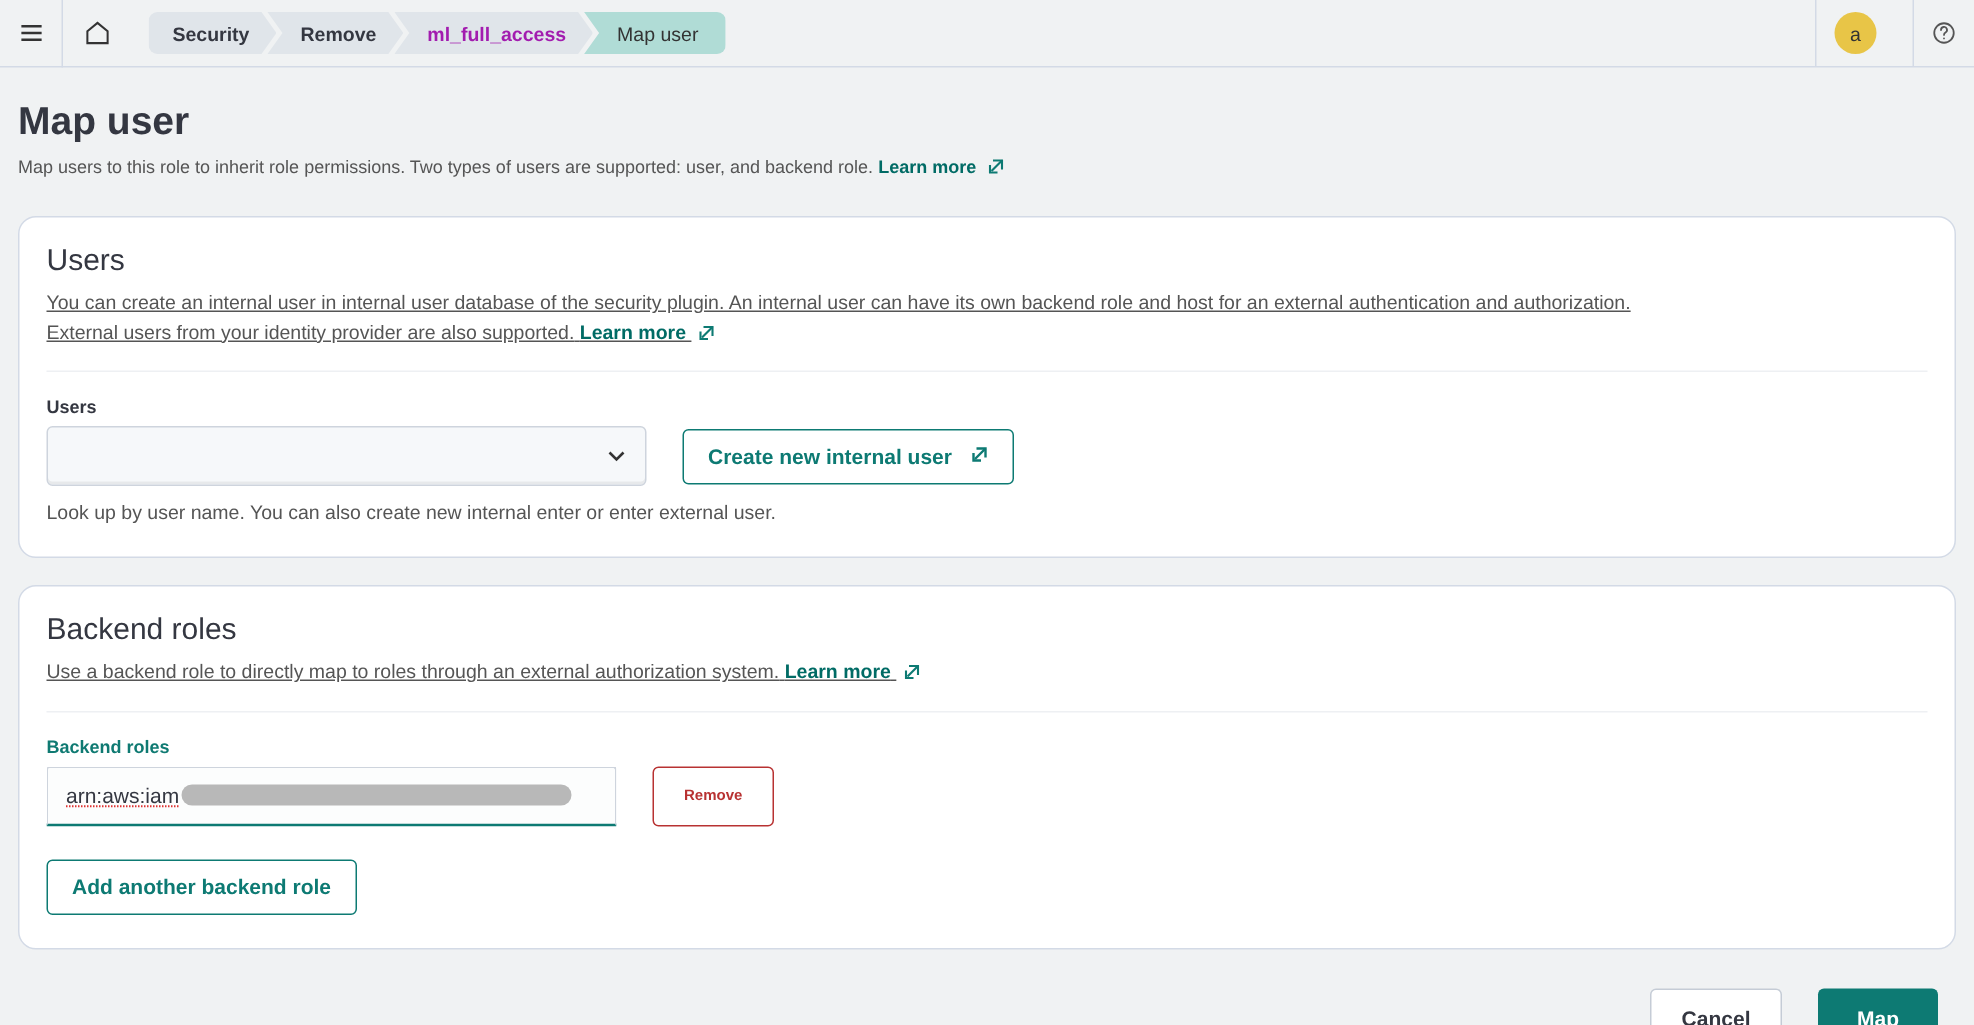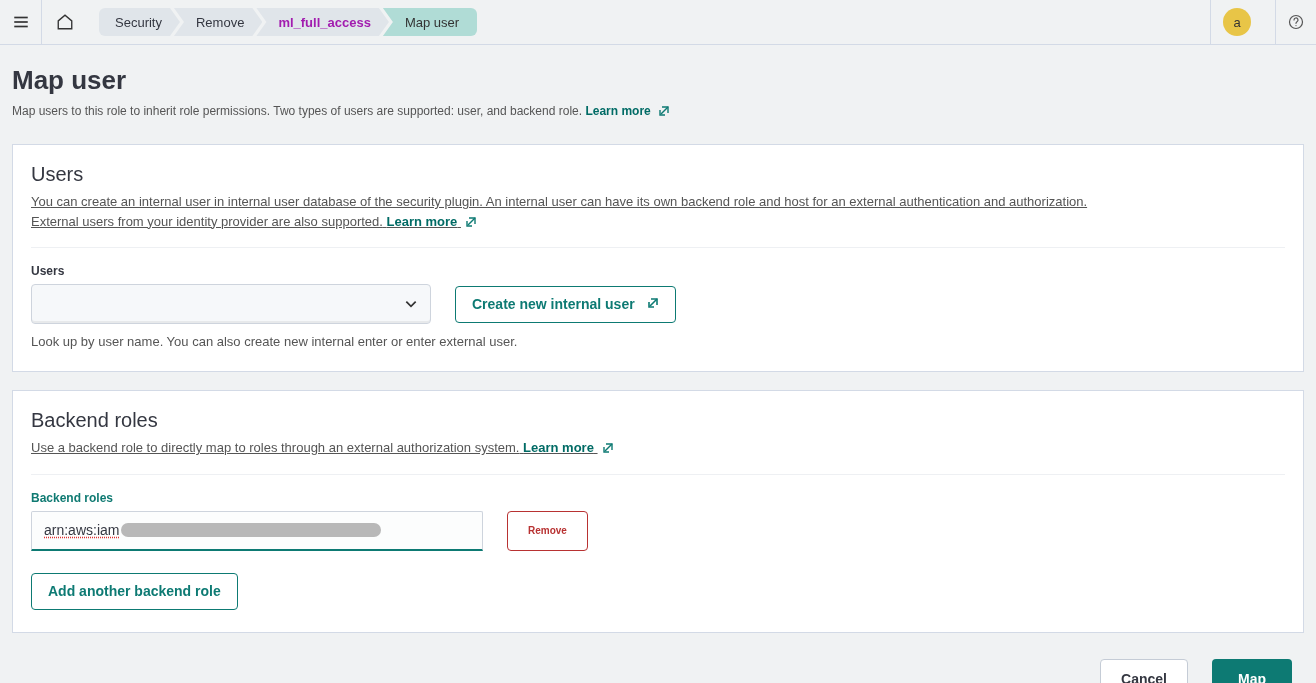--- a/index.html
+++ b/index.html
@@ -54,21 +54,21 @@
     }
     .crumb {
       position: relative;
       height: 28px;
       display: flex;
       align-items: center;
       padding: 0 18px 0 22px;
       background: #e0e5ea;
       color: #343741;
       font-size: 13px;
-      font-weight: 400;
+      font-weight: 700;
       cursor: pointer;
       clip-path: polygon(0 0, calc(100% - 10px) 0, 100% 50%, calc(100% - 10px) 100%, 0 100%, 10px 50%);
       margin-left: -6px;
     }
     .crumb.first {
       clip-path: polygon(0 0, calc(100% - 10px) 0, 100% 50%, calc(100% - 10px) 100%, 0 100%);
       border-radius: 6px 0 0 6px;
       margin-left: 0;
       padding-left: 16px;
     }
@@ -143,21 +143,21 @@
     }
     .ext-icon {
       display: inline-block;
       vertical-align: -2px;
       margin-left: 4px;
     }
     .ext-icon svg { width: 12px; height: 12px; }
     .panel {
       background: #fff;
       border: 1px solid #d3dae6;
-      border-radius: 0;
+      border-radius: 12px;
       padding: 18px 18px 22px 18px;
       margin-bottom: 18px;
     }
     .panel-title {
       font-size: 20px;
       font-weight: 500;
       color: #343741;
       margin-bottom: 6px;
     }
     .panel-desc {
@@ -213,21 +213,21 @@
       display: inline-flex;
       align-items: center;
       gap: 8px;
     }
     .help-text {
       font-size: 13px;
       color: #555;
       margin-top: 10px;
     }
     .text-input {
-      width: 452px;
+      width: 380px;
       height: 40px;
       border: 1px solid #ced4dd;
       border-bottom: 2px solid #0d7a73;
       background: #fcfdfd;
       padding: 0 12px;
       font-size: 14px;
       border-radius: 2px 2px 0 0;
       position: relative;
     }
     .text-input .redact {

